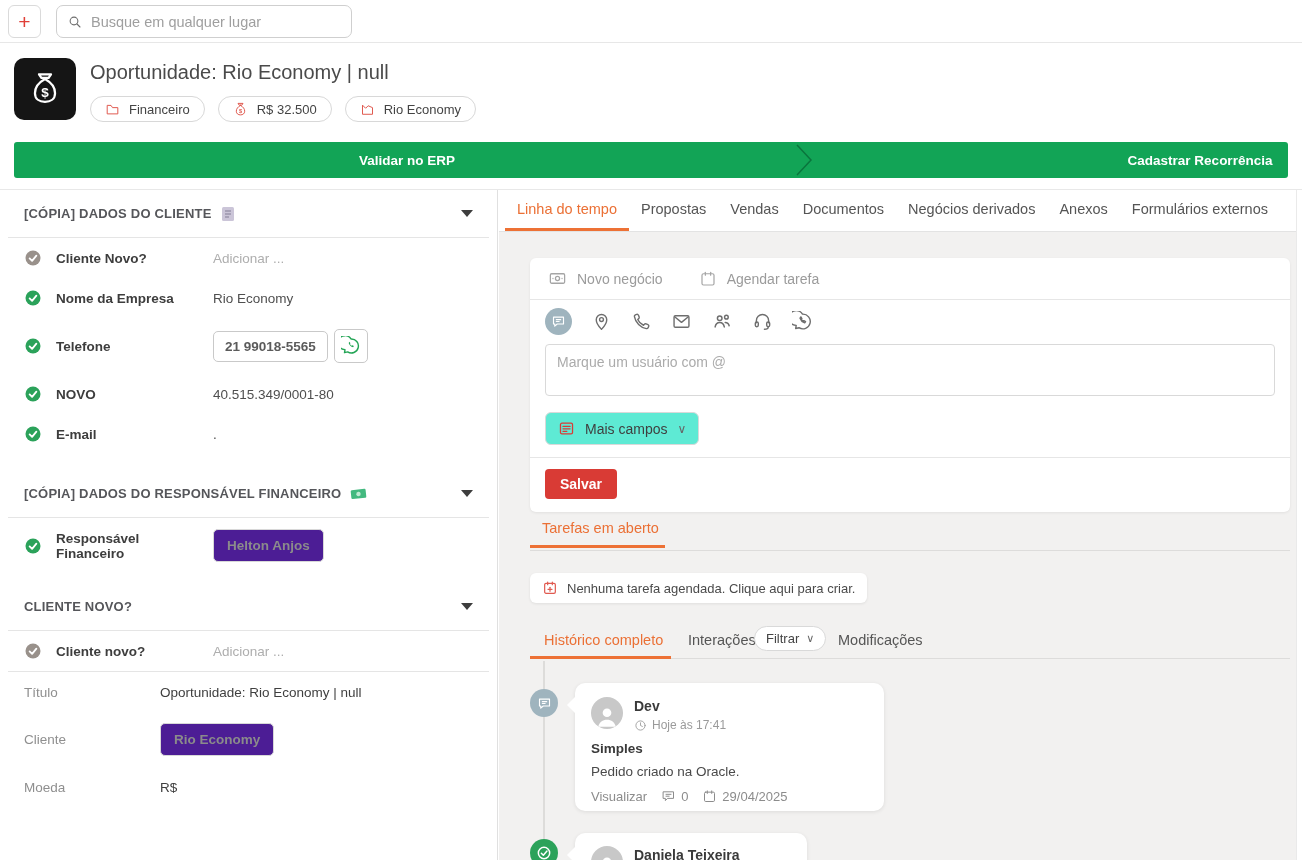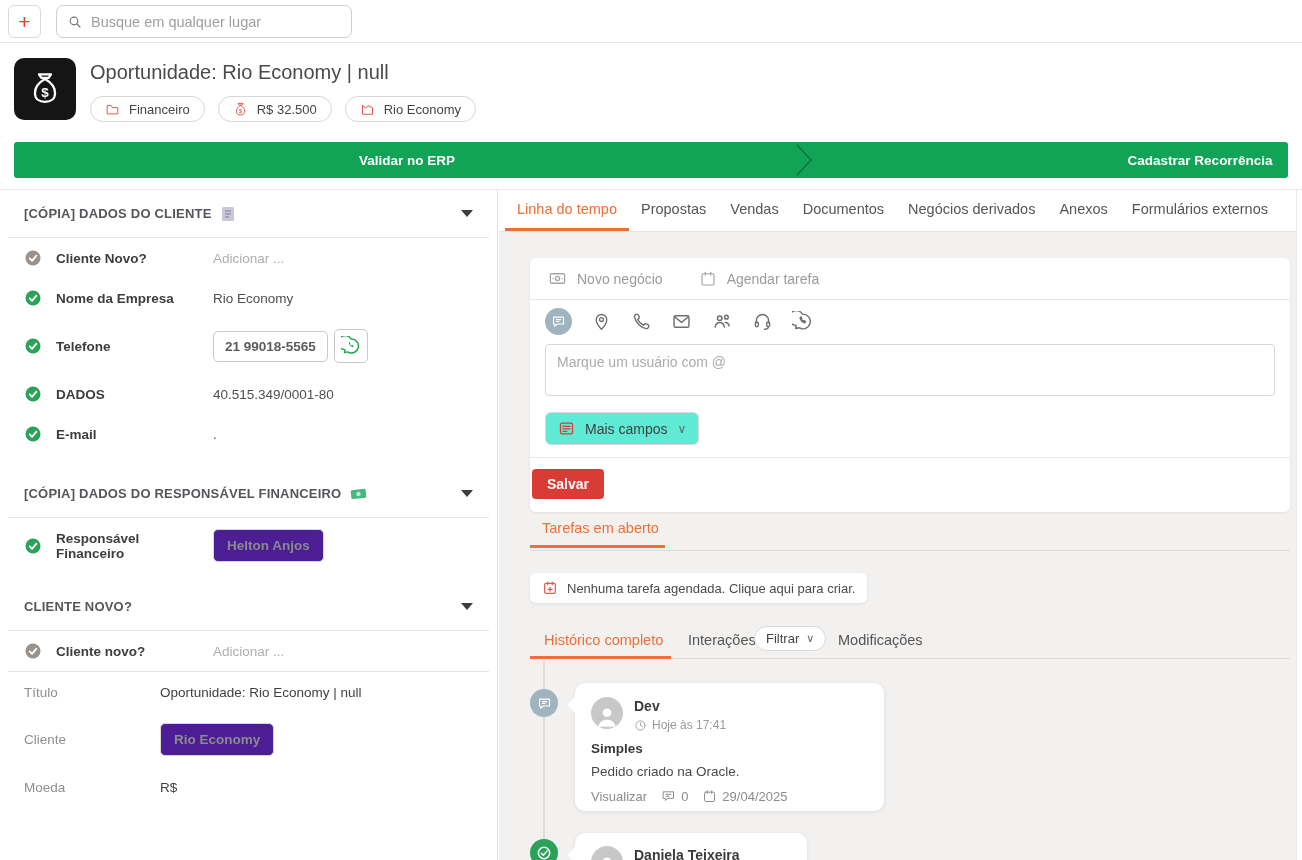--- a/index.html
+++ b/index.html
@@ -79,21 +79,21 @@
   .icon-row .chat-active { width:27px; height:27px; border-radius:50%; background:#9fb4be; display:flex; align-items:center; justify-content:center; cursor:pointer; }
   .icon-btn { cursor:pointer; }
   .msg-box { margin:2px 15px 0; }
   .msg-box textarea { width:730px; height:52px; resize:none; border:1px solid #d9d9d9; border-radius:4px; padding:9px 11px;
     font-family:"Liberation Sans", sans-serif; font-size:14px; color:#444; outline:none; }
   .msg-box textarea::placeholder { color:#ababab; }
   .more-fields { margin:12px 15px; display:inline-flex; align-items:center; gap:10px; border:1px solid #d9d9d9; border-radius:6px;
     padding:7px 12px; font-size:14px; color:#3f3f3f; background:#5eead4; cursor:pointer; }
   .more-fields .chev { font-size:12px; color:#666; }
   .composer-div { height:1px; background:#e6e6e6; }
-  .save-row { padding:11px 2px 13px; }
+  .save-row { padding:11px 15px 13px; }
   .save-btn { background:#d93b35; color:#fff; border:none; border-radius:4px; padding:7px 15px; font-family:"Liberation Sans", sans-serif;
     font-size:14px; font-weight:bold; cursor:pointer; }
 
   .tasks-tab { position:absolute; left:31px; top:288px; }
   .tasks-label { font-size:14.5px; color:#eb7035; cursor:pointer;margin-left:12px; }
   .tasks-underline { margin-top:9px; width:135px; height:3px; background:#ed7135; }
   .tasks-hairline { position:absolute; left:31px; top:318px; width:760px; height:1px; background:#dddcdb; }
   .task-empty { position:absolute; left:31px; top:341px; display:inline-flex; align-items:center; gap:9px; background:#fff;
     border-radius:6px; box-shadow:0 1px 3px rgba(0,0,0,.08); padding:7px 12px; font-size:13px; color:#4a4a4a; cursor:pointer; }
 
@@ -226,21 +226,21 @@
               <path d="M9.2 8.3 c.9 2.6 2.7 4.4 5.3 5.3 l1-1.5 -1.9-1.1 -.8.6 c-.9-.5-1.6-1.2-2.1-2.1 l.6-.8 -1.1-1.9 Z" fill="#23a455" stroke="none"></path>
             </svg>
         </span>
       </span>
     </div>
     <div class="frow">
       <svg width="18" height="18" viewBox="0 0 24 24">
           <circle cx="12" cy="12" r="10" fill="#2ba25a"></circle>
           <polyline points="7.5 12.5 10.8 15.8 16.5 8.8" fill="none" stroke="#fff" stroke-width="2.4" stroke-linecap="round" stroke-linejoin="round"></polyline>
         </svg>
-      <span class="flabel">DADOS</span>
+      <span class="flabel">NOVO</span>
       <span class="fvalue">40.515.349/0001-80</span>
     </div>
     <div class="frow">
       <svg width="18" height="18" viewBox="0 0 24 24">
           <circle cx="12" cy="12" r="10" fill="#2ba25a"></circle>
           <polyline points="7.5 12.5 10.8 15.8 16.5 8.8" fill="none" stroke="#fff" stroke-width="2.4" stroke-linecap="round" stroke-linejoin="round"></polyline>
         </svg>
       <span class="flabel">E-mail</span>
       <span class="fvalue">.</span>
     </div>

